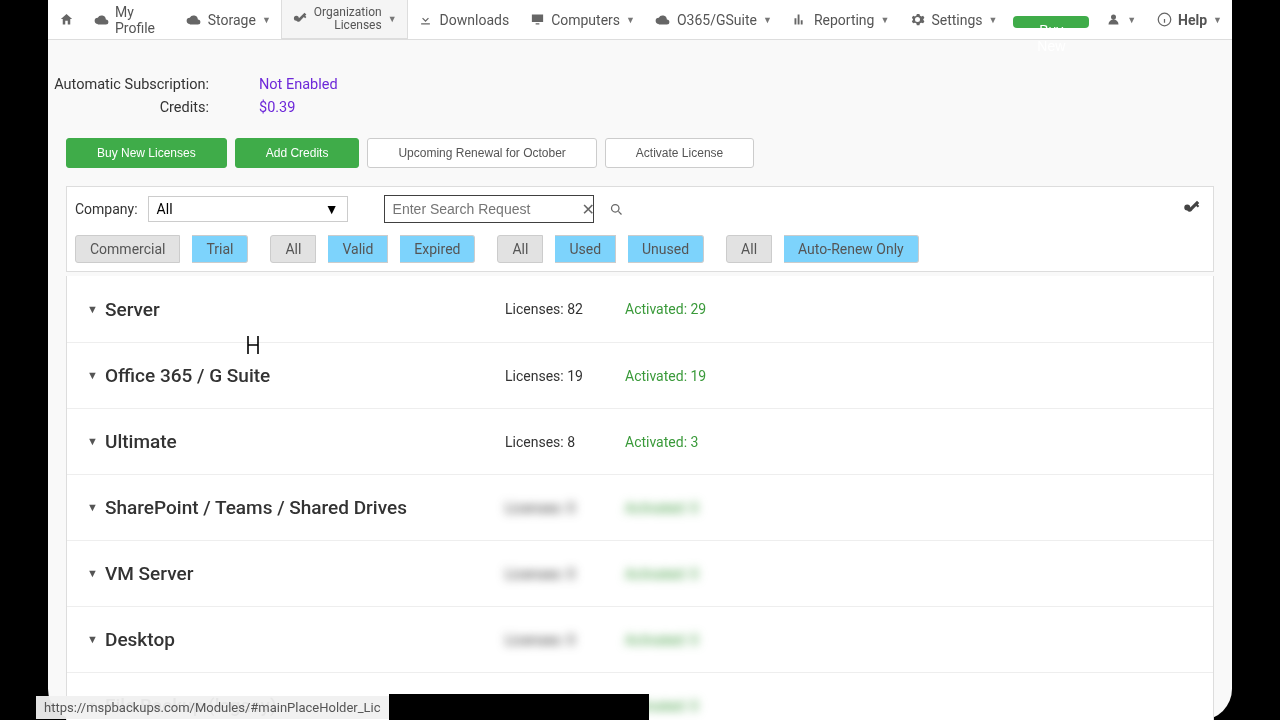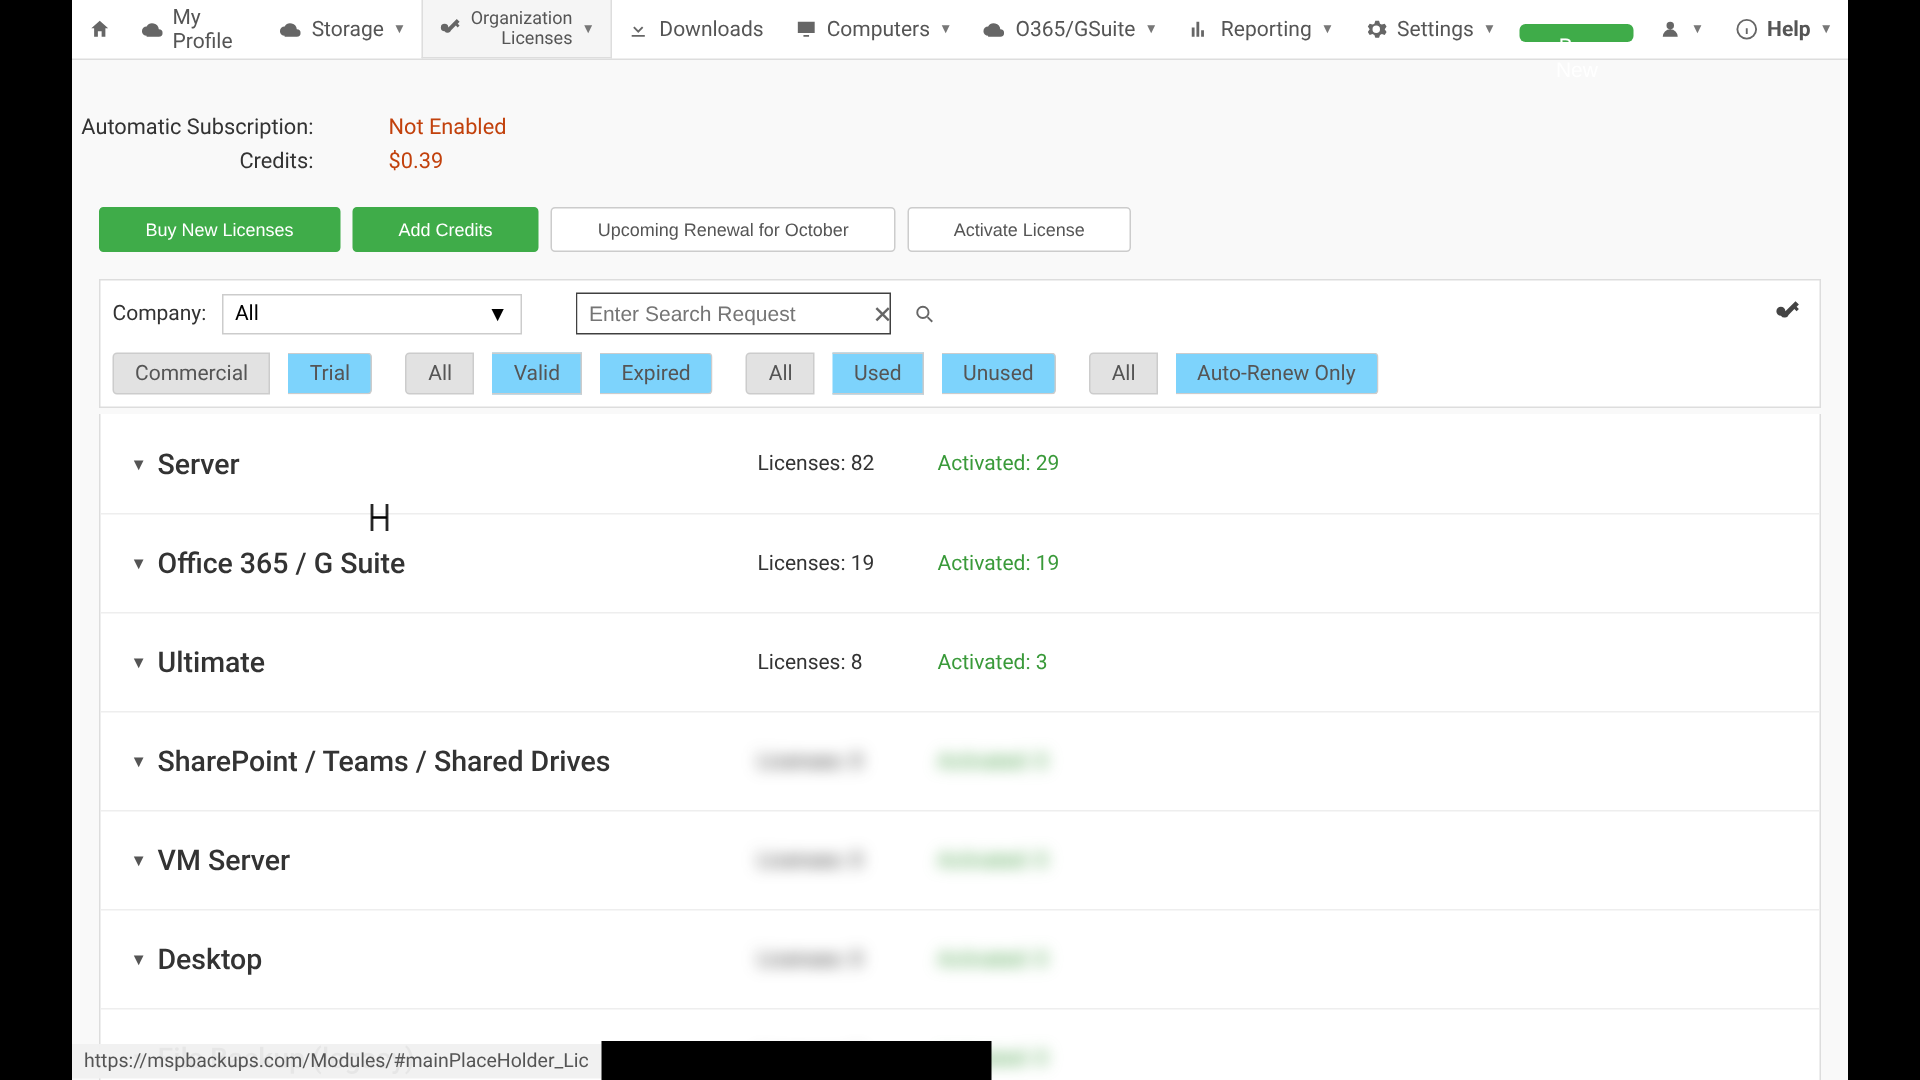--- a/index.html
+++ b/index.html
@@ -13,20 +13,21 @@
   }
   .app {
     position: absolute;
     left: 48px;
     right: 48px;
     top: 0;
     bottom: 0;
     background: #f9f9f9;
     display: flex;
     flex-direction: column;
+    border-radius: 31px;
   }
   
   .topnav {
     height: 40px;
     background: #fff;
     border-bottom: 1px solid #ddd;
     display: flex;
     align-items: stretch;
     font-size: 14px;
     color: #555;
@@ -69,21 +70,21 @@
     padding: 30px 0 0 0;
   }
   .info-rows { margin: 0 0 22px 0; }
   .info-row {
     display: flex;
     margin: 6px 0;
     font-size: 14.5px;
     color: #444;
   }
   .info-row .lbl { width: 211px; text-align: right; padding-right: 50px; color:#333;}
-  .info-row .val { color: #c2410c; }
+  .info-row .val { color: #6d28d9; }
   .action-row {
     display: flex;
     gap: 8px;
     padding: 0 18px 18px 18px;
   }
   .btn {
     border: 1px solid #ccc;
     background: #fff;
     color: #555;
     font-size: 12px;
@@ -208,21 +209,21 @@
     position: absolute;
     left: 243px;
     top: 334px;
     pointer-events: none;
     font-size: 18px;
     color: #000;
   }
   
   .status-bar {
     position: absolute;
-    left: 48px;
+    left: 36px;
     bottom: 0;
     right: 48px;
     height: 26px;
     display:flex;
     align-items:center;
   }
   .status-url {
     background: rgba(240,240,240,0.95);
     color: #555;
     font-size: 13px;

